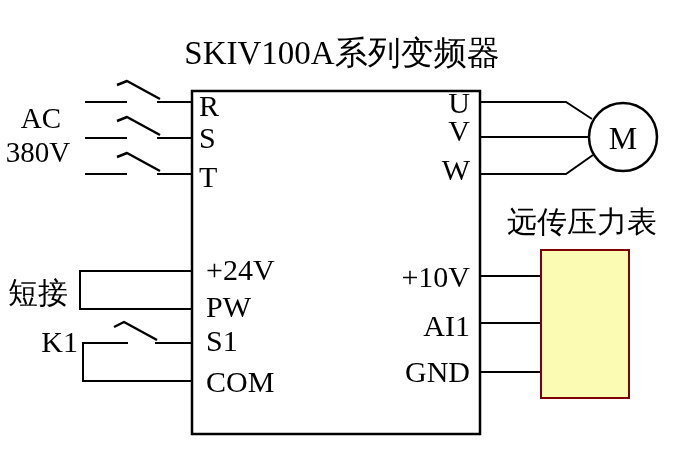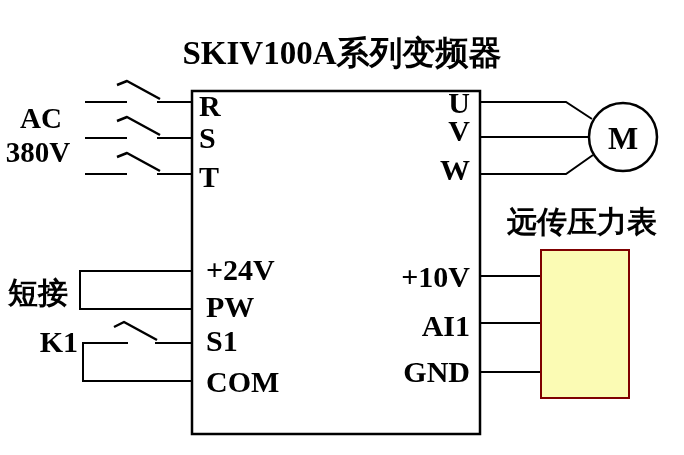--- a/index.html
+++ b/index.html
@@ -3,21 +3,20 @@
 <meta charset="utf-8">
 <style>
   html, body { margin: 0; padding: 0; background: #ffffff; }
   .canvas {
     position: relative;
     width: 684px;
     height: 455px;
     background: #ffffff;
     overflow: hidden;
     font-family: "Liberation Serif", "DejaVu Serif", serif;
-    font-weight: bold;
   }
   svg text {
     font-family: "Liberation Serif", "DejaVu Serif", serif;
     fill: #000000;
     dominant-baseline: central;
   }
   .t-title    { font-size: 33px; text-anchor: middle; }
   .t-terminal { font-size: 30px; }
   .t-right    { font-size: 30px; text-anchor: end; }
   .t-side     { font-size: 29px; text-anchor: middle; }

